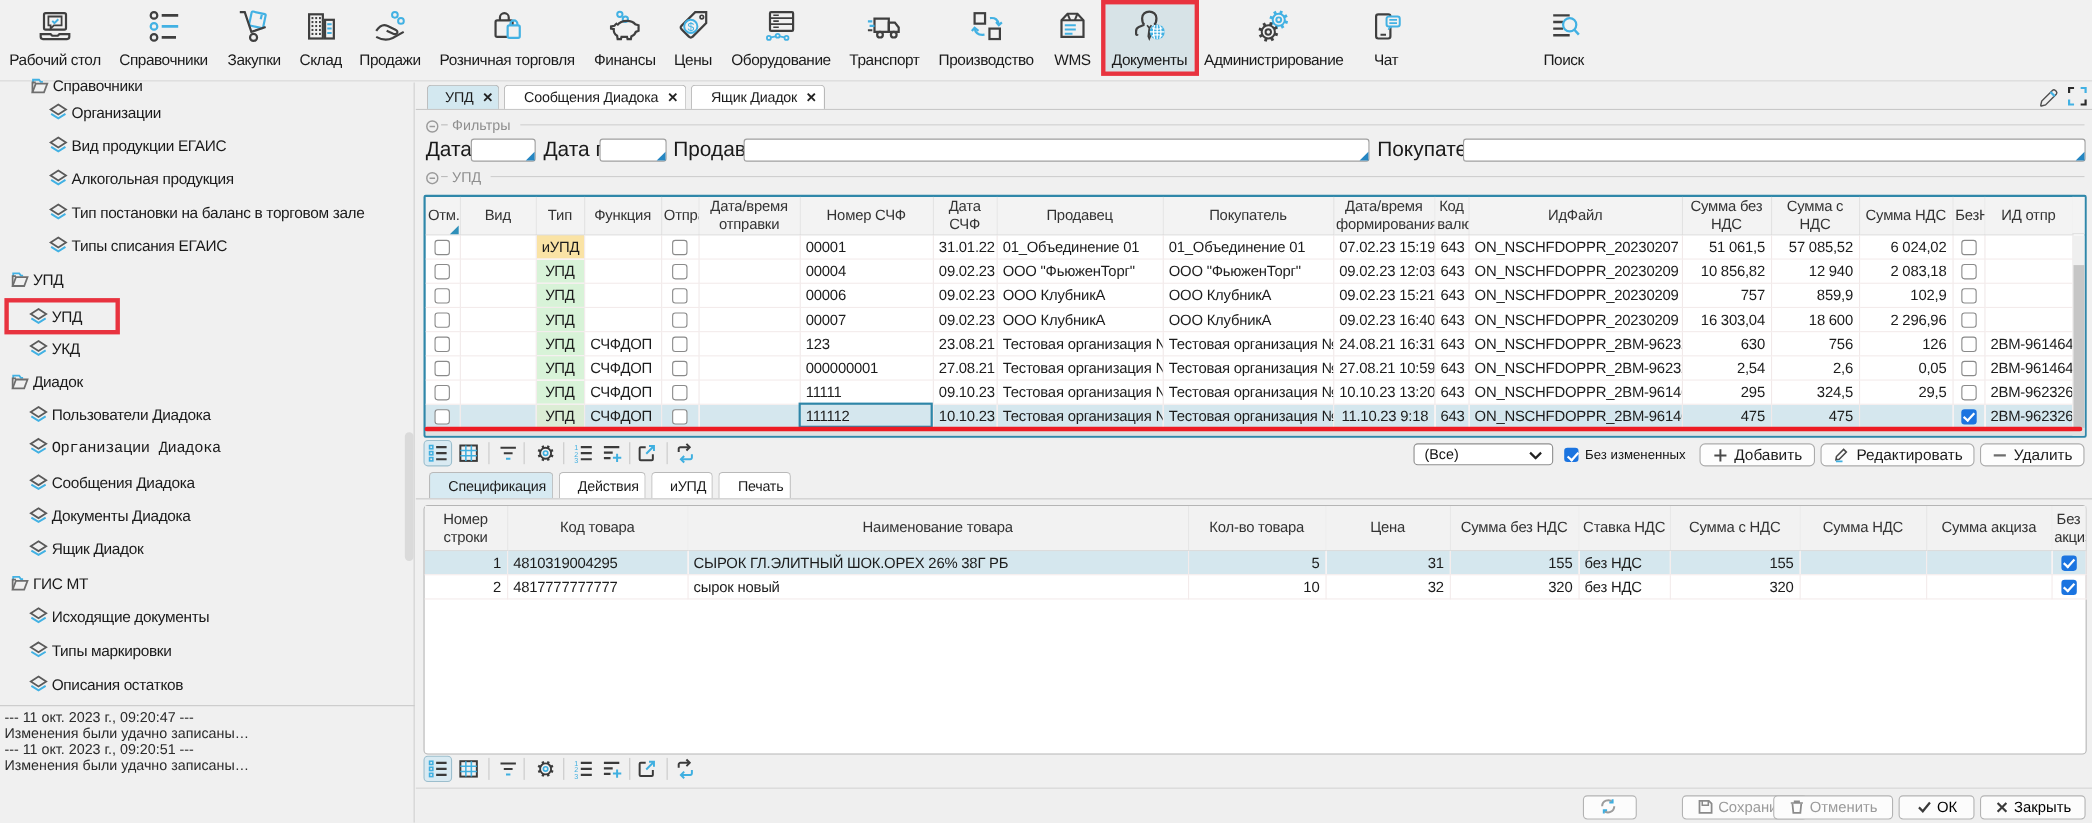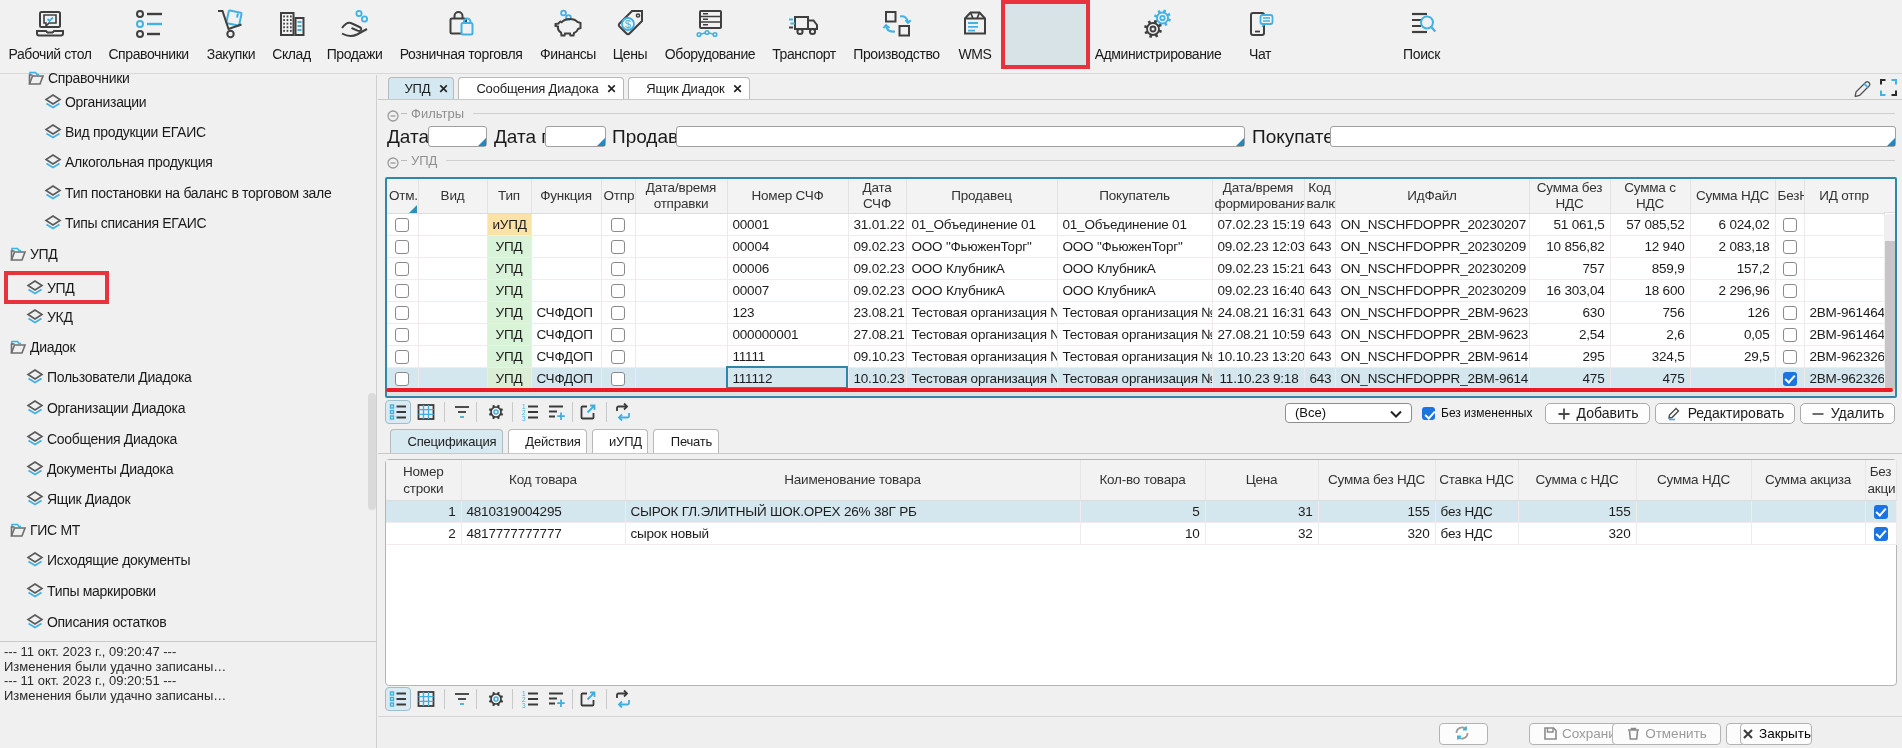--- a/index.html
+++ b/index.html
@@ -179,20 +179,31 @@
         </svg>
         <div class="lbl">Производство</div>
       </div>
 <div class="tbitem" style="left:900.0px;width:150px;">
         <svg width="34" height="34" viewBox="0 0 34 34" fill="none">
           <path d="M7 11.5 L12.5 5.5 H21.5 L27 11.5 V26.5 H7 z" stroke="#3f3f3f" stroke-width="2"></path>
 <path d="M7 11.5 H27 M12.5 5.5 L15 11.5 M21.5 5.5 L19 11.5" stroke="#3f3f3f" stroke-width="1.8"></path>
 <path d="M10 16 H20 M10 19.8 H20 M10 23.6 H17" stroke="#42b1e3" stroke-width="1.8"></path>
         </svg>
         <div class="lbl">WMS</div>
+      </div>
+<div class="tbitem" style="left:970.0px;width:150px;">
+        <svg width="34" height="34" viewBox="0 0 34 34" fill="none">
+          <path d="M12.3 15.5 C10.6 14 10.3 11.5 10.3 9.5 C10.3 5.9 13.2 3.5 16.8 3.5 C20.4 3.5 23.3 5.9 23.3 9.5 C23.3 11.5 23 14 21.3 15.5" stroke="#3f3f3f" stroke-width="2"></path>
+<path d="M12.3 15.5 L7.3 17.5 C5.3 18.4 4.8 20 4.8 21.5 L4.8 23.8 C4.8 24.8 6 24.9 6.4 24.2" stroke="#3f3f3f" stroke-width="2"></path>
+<path d="M21.3 15.5 L26.8 17.7" stroke="#3f3f3f" stroke-width="2"></path>
+<path d="M14.8 16 L16.8 18.5 L15.9 26 L16.8 28.3 L17.7 26 L16.8 18.5 L18.8 16" stroke="#3f3f3f" stroke-width="1.5"></path>
+<circle cx="24" cy="22" r="6.8" fill="#42b1e3"></circle>
+<path d="M24 15.4 v13.2 M17.4 22 h13.2 M19.3 18.2 q4.7 2.8 9.4 0 M19.3 25.8 q4.7 -2.8 9.4 0 M21.7 15.8 q-2.2 6.2 0 12.4 M26.3 15.8 q2.2 6.2 0 12.4" stroke="#fff" stroke-width="1.1"></path>
+        </svg>
+        <div class="lbl">Документы</div>
       </div>
 <div class="tbitem" style="left:1083.0px;width:150px;">
         <svg width="34" height="34" viewBox="0 0 34 34" fill="none">
           <circle cx="21.5" cy="11" r="5.5" stroke="#42b1e3" stroke-width="1.8"></circle>
           <circle cx="21.5" cy="11" r="2.2" stroke="#42b1e3" stroke-width="1.8"></circle>
           <path d="M26.8 12.6 L29.6 13.5" stroke="#42b1e3" stroke-width="2.6"></path>
           <path d="M24.1 15.9 L25.5 18.5" stroke="#42b1e3" stroke-width="2.6"></path>
           <path d="M19.9 16.3 L19.0 19.1" stroke="#42b1e3" stroke-width="2.6"></path>
           <path d="M16.6 13.6 L14.0 15.0" stroke="#42b1e3" stroke-width="2.6"></path>
           <path d="M16.2 9.4 L13.4 8.5" stroke="#42b1e3" stroke-width="2.6"></path>
@@ -277,21 +288,21 @@
         </svg>УКД</div>
 <div class="tnode" style="left:9px;top:260.5px;"><svg width="18" height="18" viewBox="0 0 18 18" fill="none">
           <path d="M3 6.5 V3.5 h5.5 l1.5 2 h2" stroke="#42b1e3" stroke-width="1.6"></path>
 <path d="M2.5 15 L5.5 7 H16 L13 15 z" stroke="#6e6e6e" stroke-width="1.6"></path>
 <path d="M2.5 15 V6 h3" stroke="#6e6e6e" stroke-width="1.6"></path>
         </svg>Диадок</div>
 <div class="tnode" style="left:26px;top:291.0px;"><svg width="18" height="18" viewBox="0 0 18 18" fill="none">
           <path d="M9 2 L16 6.5 L9 11 L2 6.5 z" stroke="#5a5a5a" stroke-width="1.6"></path>
 <path d="M2.5 10.5 L9 14.5 L15.5 10.5" stroke="#42b1e3" stroke-width="1.8"></path>
         </svg>Пользователи Диадока</div>
-<div class="tnode" style="left:26px;top:322.0px;"><svg width="18" height="18" viewBox="0 0 18 18" fill="none">
+<div class="tnode" style="left:26px;top:322.0px;font-family:Liberation Mono, monospace;"><svg width="18" height="18" viewBox="0 0 18 18" fill="none">
           <path d="M9 2 L16 6.5 L9 11 L2 6.5 z" stroke="#5a5a5a" stroke-width="1.6"></path>
 <path d="M2.5 10.5 L9 14.5 L15.5 10.5" stroke="#42b1e3" stroke-width="1.8"></path>
         </svg>Организации Диадока</div>
 <div class="tnode" style="left:26px;top:352.5px;"><svg width="18" height="18" viewBox="0 0 18 18" fill="none">
           <path d="M9 2 L16 6.5 L9 11 L2 6.5 z" stroke="#5a5a5a" stroke-width="1.6"></path>
 <path d="M2.5 10.5 L9 14.5 L15.5 10.5" stroke="#42b1e3" stroke-width="1.8"></path>
         </svg>Сообщения Диадока</div>
 <div class="tnode" style="left:26px;top:383.0px;"><svg width="18" height="18" viewBox="0 0 18 18" fill="none">
           <path d="M9 2 L16 6.5 L9 11 L2 6.5 z" stroke="#5a5a5a" stroke-width="1.6"></path>
 <path d="M2.5 10.5 L9 14.5 L15.5 10.5" stroke="#42b1e3" stroke-width="1.8"></path>
@@ -576,21 +587,21 @@
             <td></td>
             <td>00006</td>
             <td class="num">09.02.23</td>
             <td>ООО КлубникА</td>
             <td>ООО КлубникА</td>
             <td class="num">09.02.23 15:21</td>
             <td>643</td>
             <td>ON_NSCHFDOPPR_20230209</td>
             <td class="num">757</td>
             <td class="num">859,9</td>
-            <td class="num">157,2</td>
+            <td class="num">102,9</td>
             <td class="ctr"><span class="cb"></span></td>
             <td></td>
           </tr>
 <tr>
             <td class="ctr"><span class="cb"></span></td>
             <td></td>
             <td class="ctr" style="background:#d8f3d8;">УПД</td>
             <td></td>
             <td class="ctr"><span class="cb"></span></td>
             <td></td>
@@ -765,17 +776,17 @@
           <path d="M2 2 H10.5 L13 4.5 V13 H2 z" stroke="#8a8a8a" stroke-width="1.6"></path>
           <path d="M4.5 2 V6 H10 V2.2" stroke="#8a8a8a" stroke-width="1.4"></path>
         </svg>Сохранить</div>
 <div class="bbtn dis" style="left:1234px;width:109px;"><svg width="15" height="15" viewBox="0 0 15 15" fill="none">
           <path d="M3.5 4.5 L4.3 13 H10.7 L11.5 4.5" stroke="#8a8a8a" stroke-width="1.6"></path>
           <path d="M2 4 H13 M5.5 4 V2.5 H9.5 V4" stroke="#8a8a8a" stroke-width="1.5"></path>
         </svg>Отменить</div>
 <div class="bbtn" style="left:1348px;width:69px;"><svg width="15" height="15" viewBox="0 0 15 15" fill="none">
           <path d="M2.5 8 L6 11.5 L12.5 3.5" stroke="#3a3a3a" stroke-width="2"></path>
         </svg>ОК</div>
-<div class="bbtn" style="left:1362px;width:72px;"><svg width="14" height="14" viewBox="0 0 14 14" fill="none">
+<div class="bbtn" style="left:1422px;width:96px;"><svg width="14" height="14" viewBox="0 0 14 14" fill="none">
           <path d="M3 3 L11 11 M11 3 L3 11" stroke="#3a3a3a" stroke-width="2"></path>
         </svg>Закрыть</div>
 </div>
 </div>
 
 </body></html>

